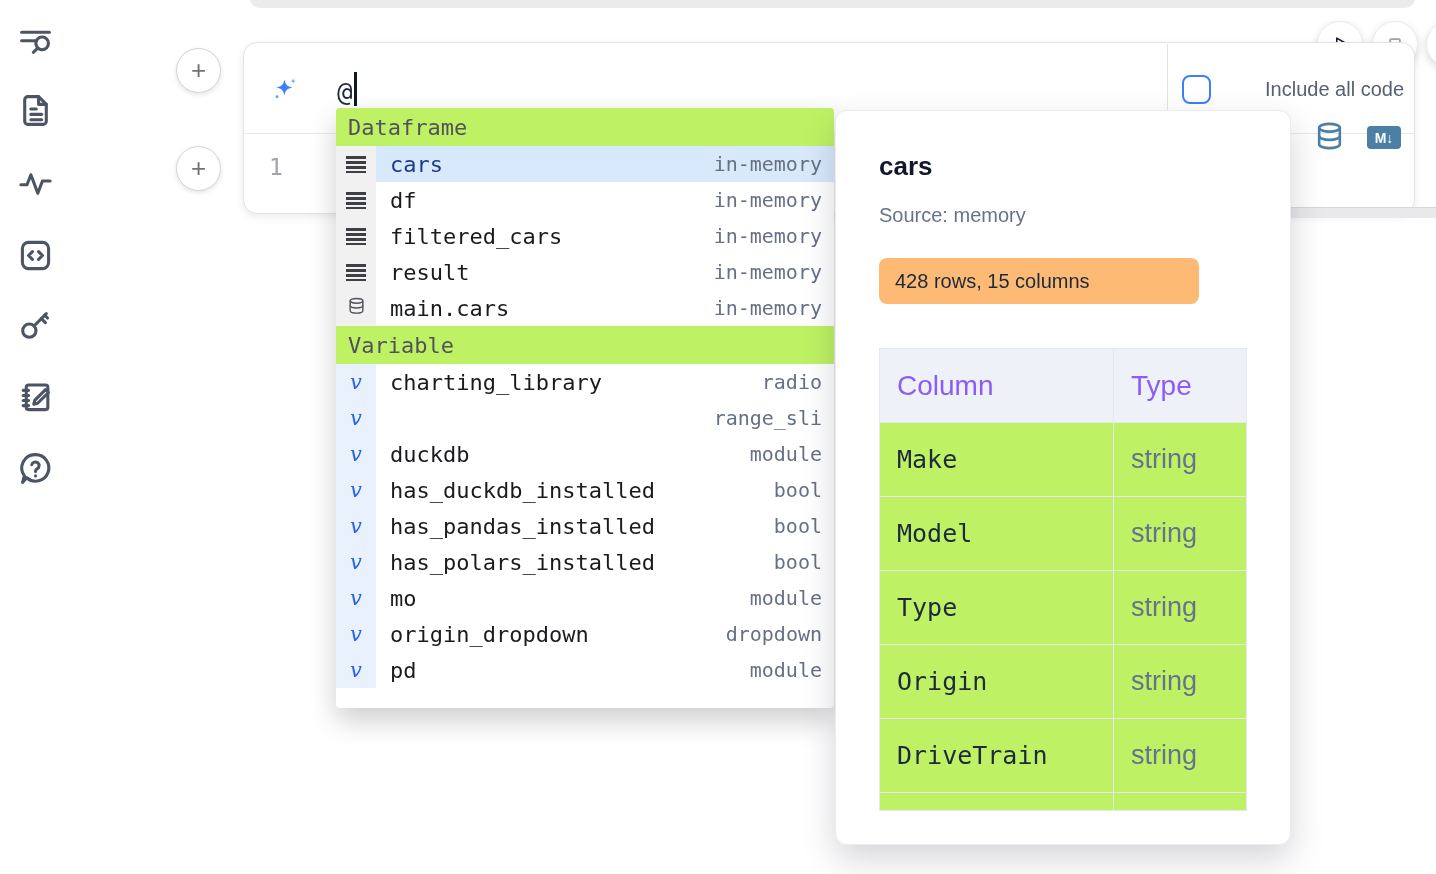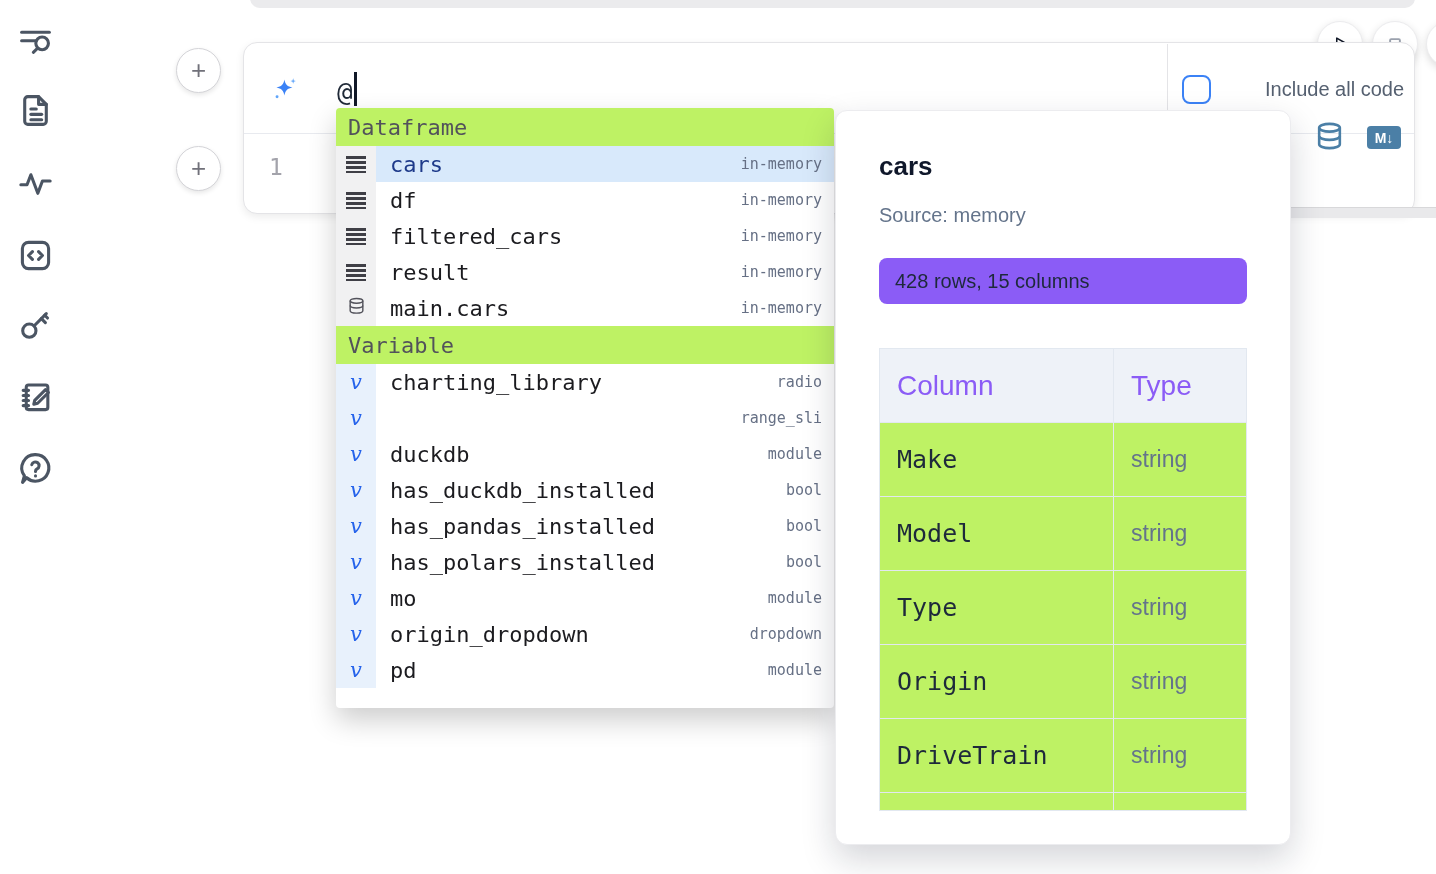--- a/index.html
+++ b/index.html
@@ -60,40 +60,40 @@
     border-radius:4px;box-shadow:0 12px 28px rgba(0,0,0,.20);overflow:hidden}
   .sec-header{height:38px;background:#bef264;color:#52525b;font-family:var(--mono);font-size:22px;
     display:flex;align-items:center;padding-left:12px}
   .c-row{height:36px;display:flex;align-items:stretch;cursor:pointer}
   .c-gutter{width:40px;flex:none;display:flex;align-items:center;justify-content:center;background:#f1f1f2}
   .c-row.kind-variable .c-gutter{background:#e8f1fc}
   .c-main{flex:1;display:flex;align-items:center;padding:0 12px 0 14px;background:#fff;min-width:0}
   .c-row.selected .c-main{background:var(--sel-bg)}
   .c-name{font-family:var(--mono);font-size:22px;color:#1b1b1f;white-space:nowrap}
   .c-row.selected .c-name{color:var(--sel-text)}
-  .c-type{margin-left:auto;font-family:var(--mono);font-size:15px;color:#667085;white-space:nowrap}
+  .c-type{margin-left:auto;font-family:var(--mono);font-size:20px;color:#667085;white-space:nowrap}
   .df-icon{width:20px;height:17px;background:repeating-linear-gradient(to bottom,#3f3f46 0 3px,transparent 3px 5px)}
   .var-icon{font-family:"DejaVu Serif",serif;font-style:italic;font-size:21px;color:#2563eb;line-height:1}
   .tbl-icon svg{width:19px;height:20px;fill:none;stroke:#52525b;stroke-width:1.8}
 
   
   .panel{position:absolute;left:835px;top:110px;width:456px;height:735px;background:#fff;border:1px solid #ececef;
     border-radius:12px;box-shadow:0 14px 34px rgba(15,23,42,.18);z-index:30}
   .panel-title{position:absolute;left:43px;top:40px;font-size:26px;font-weight:bold;color:#0f172a}
   .panel-source{position:absolute;left:43px;top:93px;font-size:20px;color:#64748b}
-  .panel-badge{position:absolute;left:43px;top:147px;width:368px;height:46px;background:#8b5cf6;border-radius:8px;
+  .panel-badge{position:absolute;left:43px;top:147px;width:320px;height:46px;background:#fdba74;border-radius:8px;
     font-size:20px;color:#1e293b;display:flex;align-items:center;padding-left:16px}
   .panel-table{position:absolute;left:43px;top:237px;width:368px;height:463px;border:1px solid #e2e8f0;overflow:hidden}
   .pt-row{display:flex;height:74px;border-bottom:1px solid #e2e8f0;background:#bef264}
   .pt-row.header{background:#eef2f8}
   .pt-c1{width:233px;flex:none;display:flex;align-items:center;padding-left:17px}
   .pt-c2{flex:1;display:flex;align-items:center;padding-left:17px;border-left:1px solid #e2e8f0}
   .pt-row.header .pt-c1,.pt-row.header .pt-c2{font-size:28px;color:#8b5cf6}
   .pt-name{font-family:var(--mono);font-size:25px;color:#1e293b}
-  .pt-type{font-size:23px;color:#64748b}
+  .pt-type{font-size:27px;color:#64748b}
 </style>
 </head>
 <body>
 
 <div class="stage">
 
   <div class="prev-cell"></div>
 
   <div class="sidebar">
     <div class="side-icon" style="top:23px">

